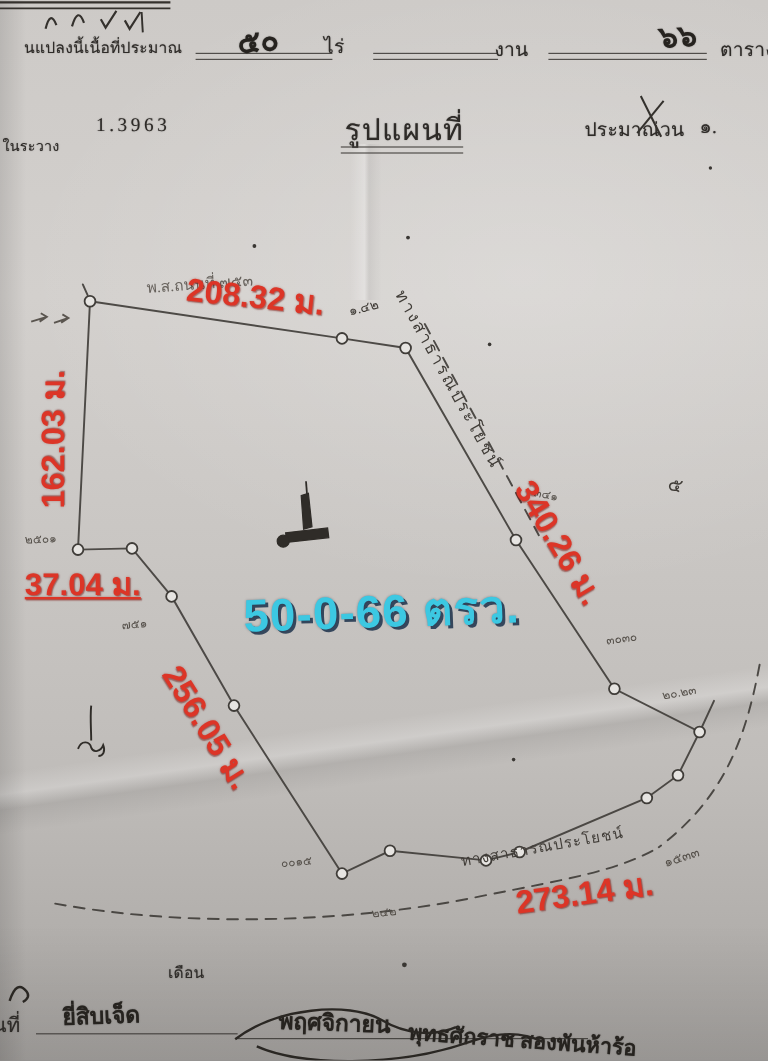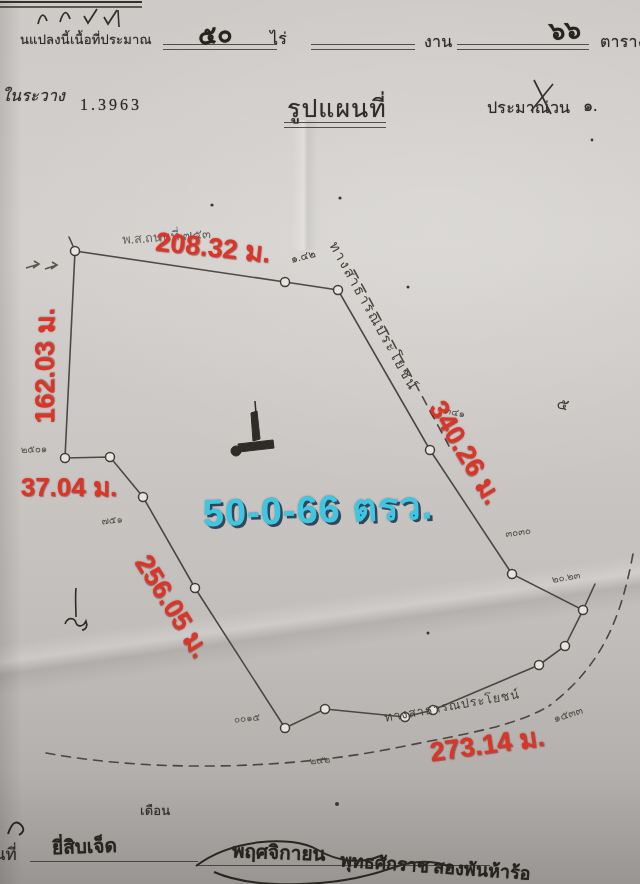--- a/index.html
+++ b/index.html
@@ -26,45 +26,45 @@
 
   .txt{position:absolute;white-space:nowrap;}
 
   
   .doc{font-size:15px;letter-spacing:.2px;color:#2e2b28;text-shadow:0 0 1px rgba(46,43,40,.55);}
   .hand{color:#26231f;text-shadow:0 0 1px rgba(30,28,25,.6);}
 
   .prefix{left:0px;top:29px;font-size:13px;padding-left:20px;}
   .rai-val{left:198px;top:14px;font-size:25px;font-weight:bold;transform:rotate(-5deg);}
   .rai-unit{left:270px;top:26px;font-size:16px;}
-  .ngan-unit{left:424px;top:29px;font-size:16px;}
+  .ngan-unit{left:412px;top:29px;font-size:16px;}
   .wa-val{left:549px;top:10px;font-size:25px;font-weight:bold;transform:rotate(-4deg);}
   .wa-unit{left:600px;top:29px;font-size:16px;}
 
   .dline{position:absolute;height:4px;border-top:1.4px solid #3a3734;border-bottom:1.4px solid #3a3734;opacity:.85;}
   .u1{left:163px;top:44px;width:114px;}
   .u2{left:311px;top:44px;width:104px;}
   .u3{left:457px;top:44px;width:132px;}
 
-  .sheet-label{left:2px;top:83px;font-size:16px;font-style:italic;}
+  .sheet-label{left:2px;top:112px;font-size:12px;}
   .sheet-val{left:80px;top:96px;font-size:16px;letter-spacing:3px;}
   .map-title{left:287px;top:88px;font-size:25px;font-weight:normal;letter-spacing:1px;}
   .u-title{left:284px;top:122px;width:102px;}
   .scale-label{left:487px;top:95px;font-size:16px;}
   .scale-val{left:583px;top:93px;font-size:16px;}
 
   
   .meas{
     font-family:"Liberation Sans", sans-serif;font-weight:bold;color:#dc3527;
     text-shadow:1px 1px 1px rgba(110,12,6,.45), 0 0 2px rgba(150,20,10,.35);
     z-index:5;transform-origin:center center;
   }
   .m-top{left:213px;top:247px;font-size:27px;transform:translate(-50%,-50%) rotate(6deg);}
   .m-left{left:44px;top:366px;font-size:27px;transform:translate(-50%,-50%) rotate(-90deg);}
-  .m-short{left:69px;top:486px;font-size:26px;transform:translate(-50%,-50%);}
+  .m-short{left:69px;top:486px;font-size:26px;transform:translate(-50%,-50%);text-decoration:underline;}
   .m-right{left:466px;top:452px;font-size:27px;transform:translate(-50%,-50%) rotate(59deg);}
   .m-ll{left:173px;top:606px;font-size:27px;transform:translate(-50%,-50%) rotate(58deg);}
   .m-bot{left:487px;top:744px;font-size:27px;transform:translate(-50%,-50%) rotate(-8deg);}
 
   
   .area-label{
     left:318px;top:509px;font-size:38px;font-weight:bold;letter-spacing:1px;
     font-family:"Liberation Sans", sans-serif;color:#3cc8e2;
     text-shadow:2.5px 2.5px 0 rgba(18,40,68,.8), 0 0 2px rgba(10,30,55,.4);
     transform:translate(-50%,-50%) rotate(-2deg);z-index:5;

